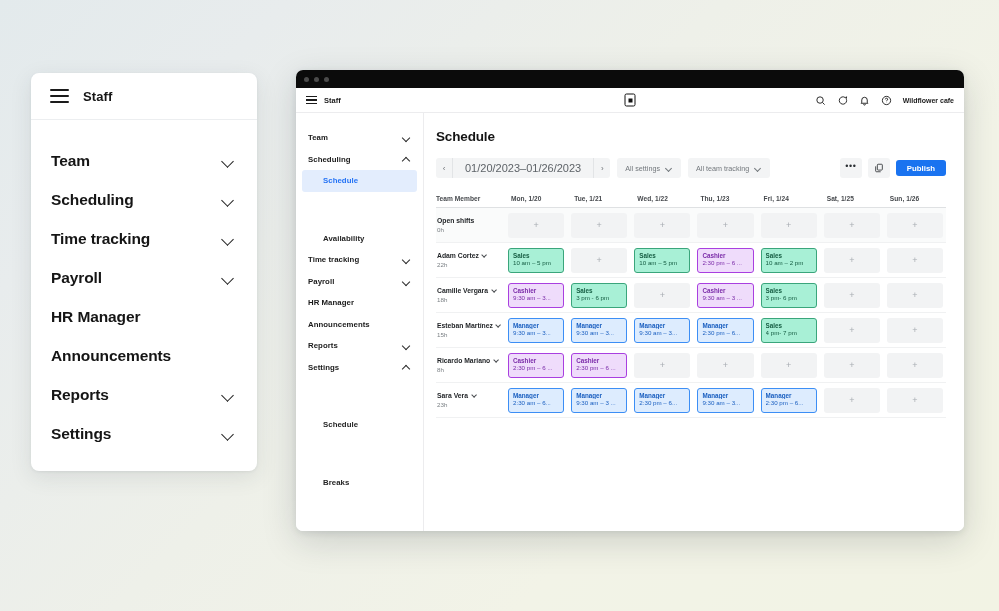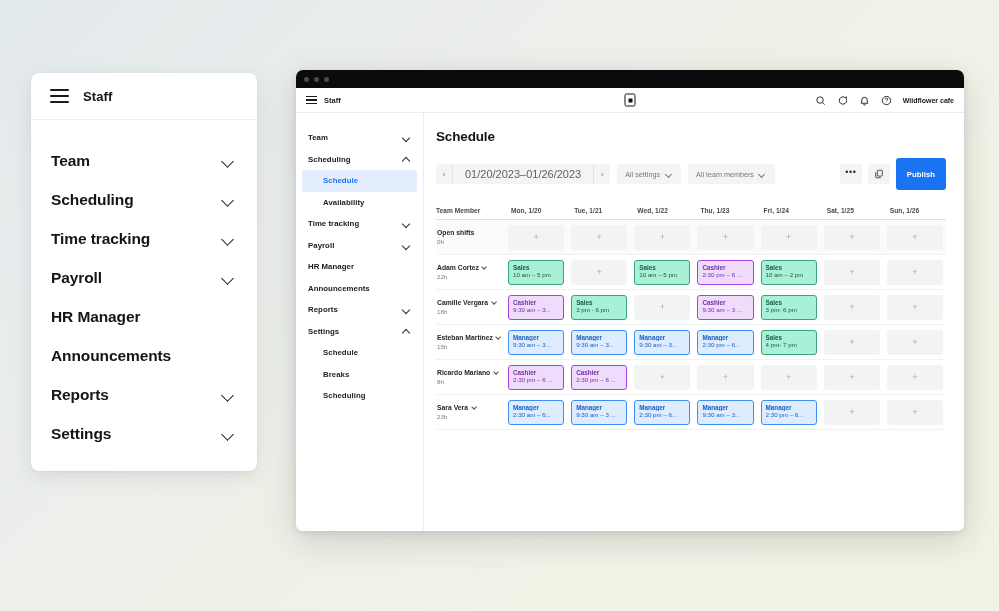--- a/index.html
+++ b/index.html
@@ -97,21 +97,21 @@
     border-right: 1px solid #ececee;
     padding-top: 14px;
   }
   .side-row {
     height: 21.5px;
     display: flex; align-items: center; justify-content: space-between;
     padding: 0 13px 0 12px;
     cursor: pointer;
   }
   .side-row .lbl { font-size: 7.8px; font-weight: 700; color: #1b1b1b; letter-spacing: .05px; }
-  .side-row.sub { padding-left: 27px; }
+  .side-row.sub { padding-left: 27px; margin-top: 36px; }
   .side-row.sub .lbl { font-weight: 600; color: #242424; }
   .side-row.active {
     background: #e3edfd;
     border-radius: 3px;
     margin: 0 6px;
     padding-left: 21px;
   }
   .side-row.active .lbl { color: #2372f5; font-weight: 700; }
   .chev-sm { width: 8px; height: 8px; position: relative; flex: none; }
   .chev-sm::before {
@@ -145,21 +145,21 @@
   }
   .pill .chev-sm::before { border-color: #73787d; width: 4px; height: 4px; }
   .tb-right { margin-left: auto; display: flex; align-items: center; gap: 6px; }
   .icon-btn {
     width: 22px; height: 20px; background: #f3f4f5; border-radius: 3px;
     display: flex; align-items: center; justify-content: center; cursor: pointer;
     color: #2b2f33;
   }
   .icon-btn.dots { font-size: 9px; letter-spacing: .5px; line-height: 1; padding-bottom: 4px; }
   .publish-btn {
-    height: 32px; background: #1a73f0; border-radius: 3px;
+    height: 16px; background: #1a73f0; border-radius: 3px;
     color: #fff; font-size: 7.8px; font-weight: 700;
     display: flex; align-items: center; justify-content: center;
     padding: 0 11px; cursor: pointer;
   }
 
   
   .grid { width: 100%; }
   .grid-head {
     display: flex; align-items: center;
     height: 16px;
@@ -351,21 +351,21 @@
           <span class="dr-sep"></span>
           <span class="dr-text">01/20/2023–01/26/2023</span>
           <span class="dr-sep"></span>
           <span class="dr-arrow">›</span>
         </div>
         <div class="pill">
           <span>All settings</span>
           <span class="chev-sm"></span>
         </div>
         <div class="pill">
-          <span>All team members</span>
+          <span>All team tracking</span>
           <span class="chev-sm"></span>
         </div>
         <div class="tb-right">
           <div class="icon-btn dots">•••</div>
           <div class="icon-btn">
             <svg width="10" height="10" viewBox="0 0 24 24" fill="none" stroke="currentColor" stroke-width="2">
                 <rect x="8" y="3" width="12" height="14" rx="2"></rect>
                 <path d="M16 21H6a2 2 0 0 1-2-2V8"></path>
               </svg>
           </div>

